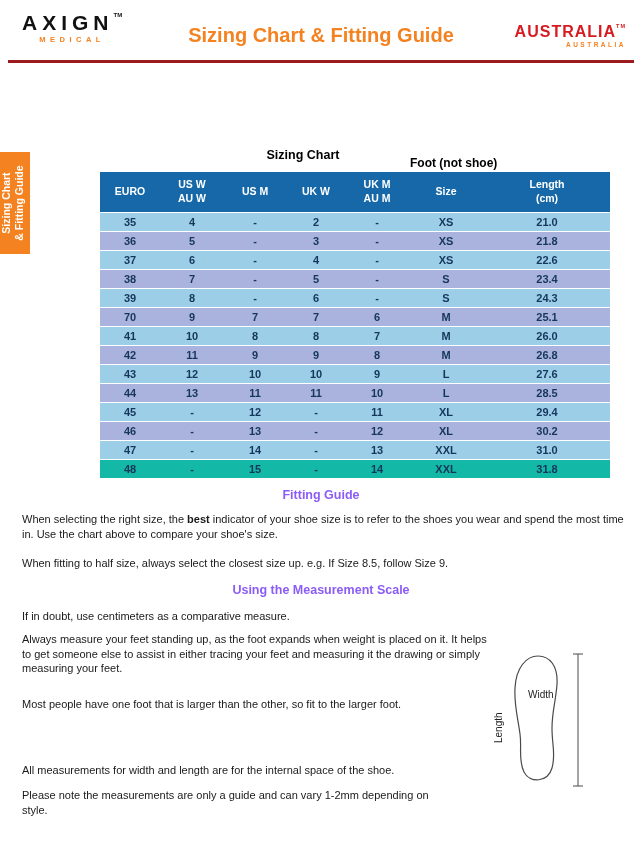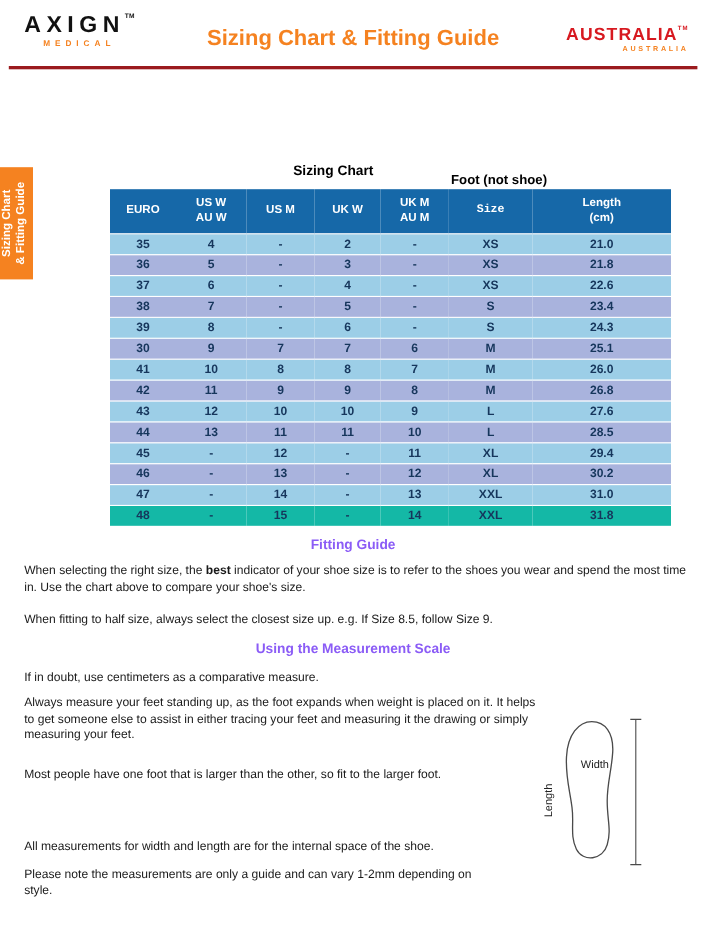--- a/index.html
+++ b/index.html
@@ -32,21 +32,21 @@
   table.sizing-table{position:absolute;left:100px;top:172px;width:510px;border-collapse:collapse;
         text-align:center;font-size:11px;font-weight:bold;color:var(--cell-text);}
   .sizing-table th{background:var(--table-header-bg);color:#fff;font-size:10.5px;font-weight:bold;
         line-height:1.3;padding:4px 2px;height:32px;vertical-align:middle;}
   .sizing-table td{height:18px;padding:0 2px;border-top:1px solid #fff;}
   .sizing-table th:nth-child(1){width:56px;}
   .sizing-table th:nth-child(2){width:60px;}
   .sizing-table th:nth-child(3){width:58px;}
   .sizing-table th:nth-child(4){width:56px;}
   .sizing-table th:nth-child(5){width:58px;}
-  .sizing-table th:nth-child(6){width:72px;font-family:Liberation Mono, monospace;}
+  .sizing-table th:nth-child(6){width:72px;}
 
   
   .section-title{position:absolute;left:0;width:100%;text-align:center;font-size:12.5px;
         font-weight:bold;color:#8b5cf6;margin:0;}
   .para{position:absolute;left:22px;font-size:11px;line-height:1.34;color:#1a1a1a;margin:0;}
   #fg-title{top:488px;}
   #fg-p1{top:512px;width:602px;}
   #fg-p2{top:556px;width:602px;}
   #ms-title{top:583px;}
   #ms-p1{top:609px;width:520px;}
@@ -137,21 +137,21 @@
         <tr style="background: rgb(156, 206, 231);">
           <td>39</td>
           <td>8</td>
           <td>-</td>
           <td>6</td>
           <td>-</td>
           <td>S</td>
           <td>24.3</td>
         </tr>
         <tr style="background: rgb(169, 179, 221);">
-          <td>30</td>
+          <td>70</td>
           <td>9</td>
           <td>7</td>
           <td>7</td>
           <td>6</td>
           <td>M</td>
           <td>25.1</td>
         </tr>
         <tr style="background: rgb(156, 206, 231);">
           <td>41</td>
           <td>10</td>

